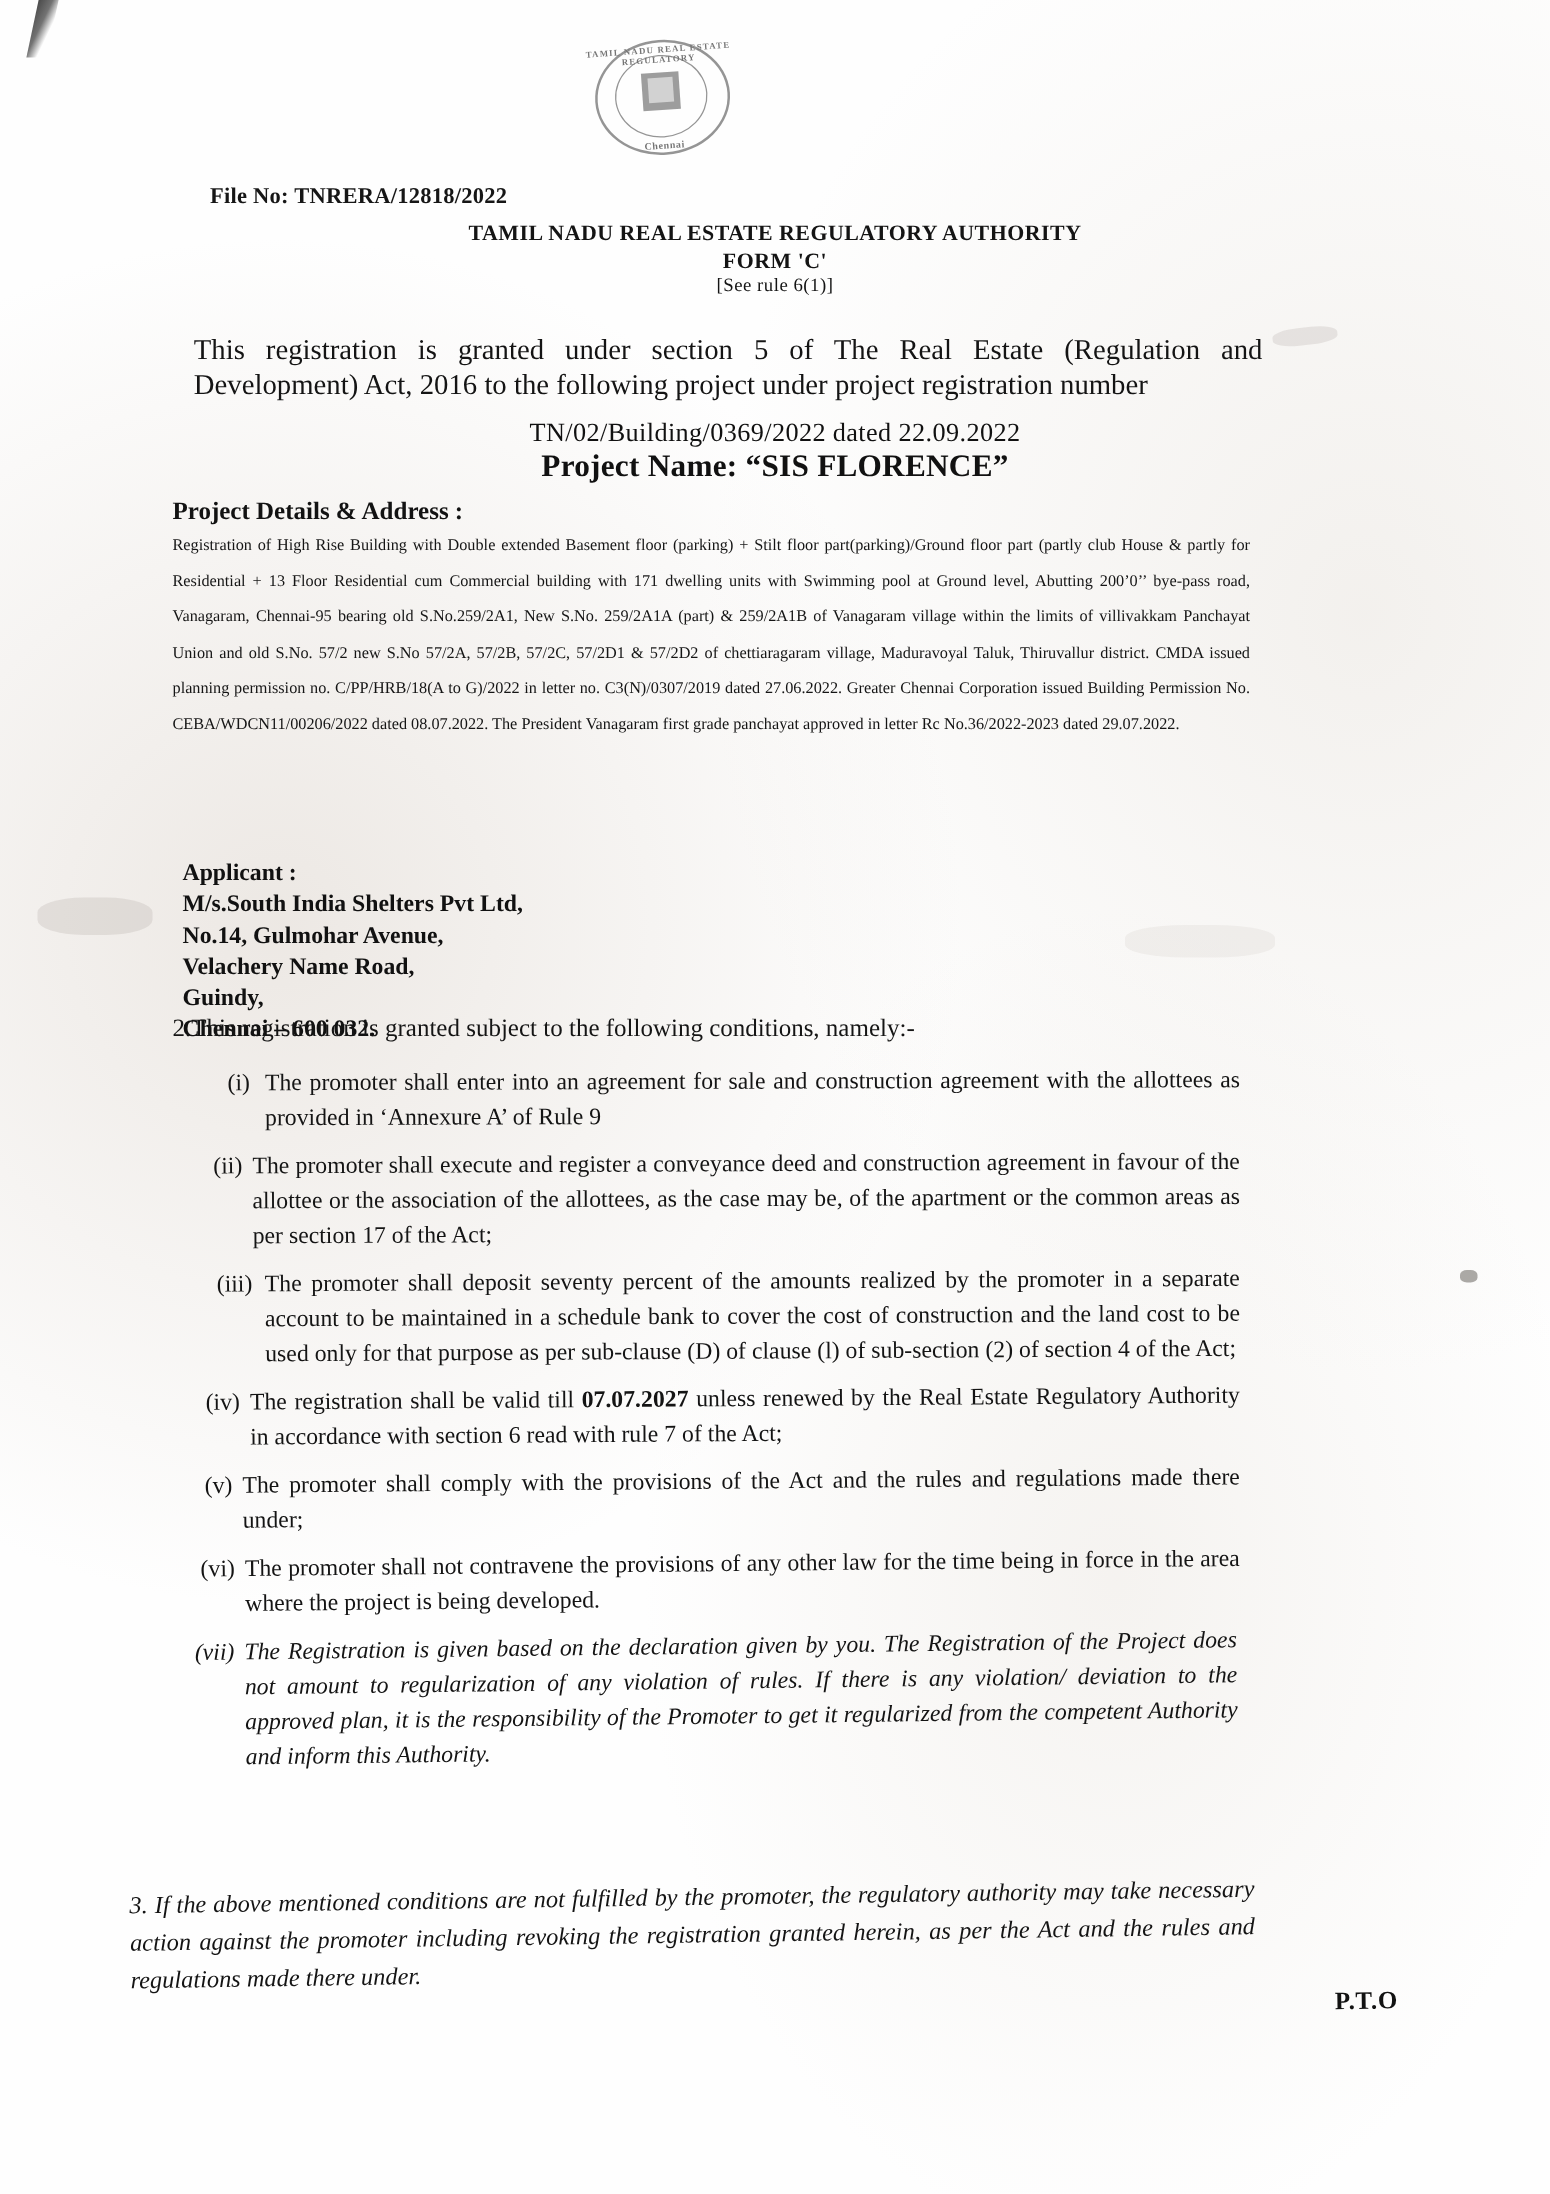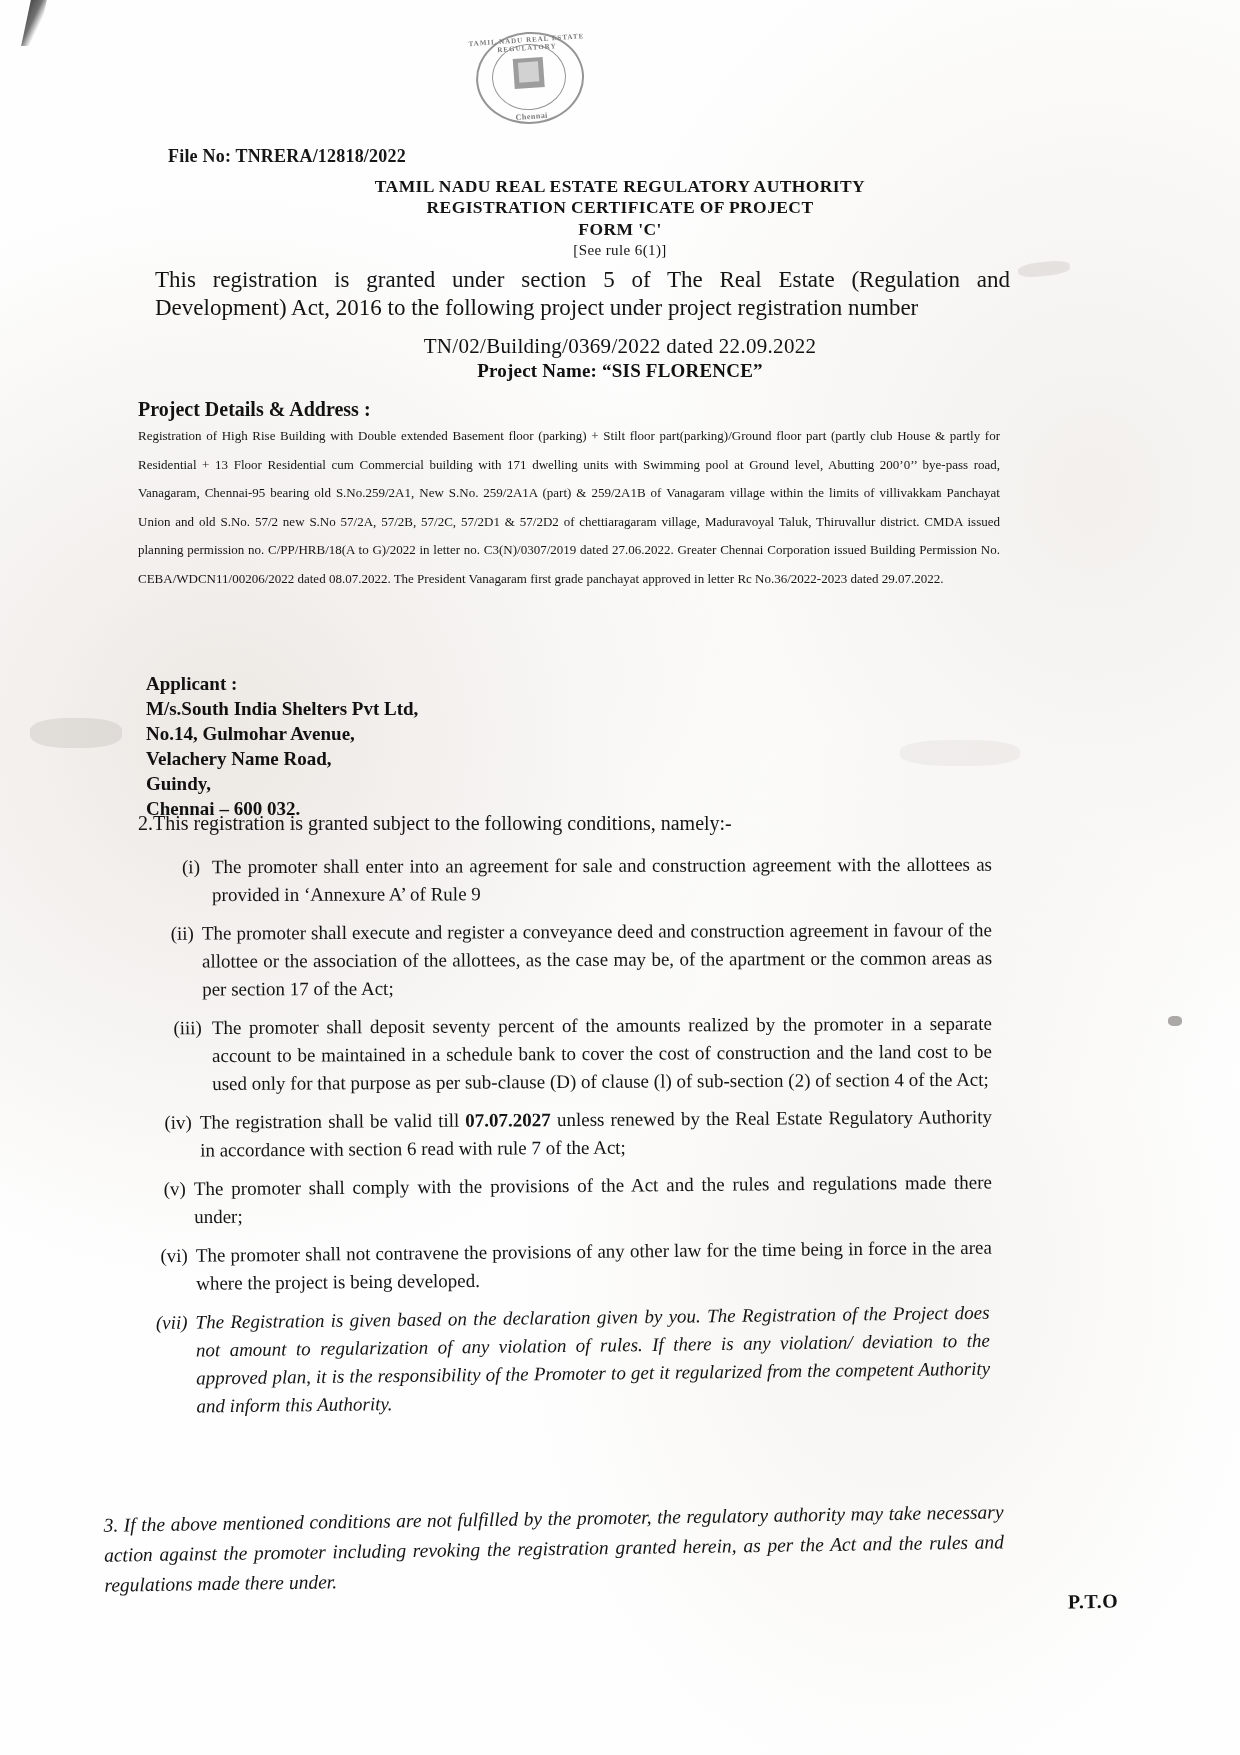--- a/index.html
+++ b/index.html
@@ -148,21 +148,21 @@
     font-size: 21px;
     font-weight: normal;
     letter-spacing: 0.3px;
     color: #111111;
   }
   .project-name {
     position: absolute;
     left: 0; right: 0;
     top: 360px;
     text-align: center;
-    font-size: 19px;
+    font-size: 25px;
     font-weight: bold;
     letter-spacing: 0.2px;
     color: #111111;
   }
 
   
   .details-heading {
     position: absolute;
     left: 138px;
     top: 398px;
@@ -179,21 +179,21 @@
     line-height: 28.5px;
     text-align: justify;
     text-justify: inter-word;
     color: #151515;
   }
 
   
   .applicant {
     position: absolute;
     left: 146px;
-    top: 671px;
+    top: 686px;
     font-size: 19px;
     line-height: 25px;
     font-weight: bold;
     color: #111111;
   }
   .applicant .a-line { white-space: nowrap; }
 
   .conditions-intro {
     position: absolute;
     left: 138px;
@@ -309,21 +309,20 @@
         <div class="seal-core"></div>
         <div class="seal-text-top">TAMIL NADU REAL ESTATE REGULATORY</div>
         <div class="seal-text-bot">Chennai</div>
       </div>
     </div>
 
     <div class="file-no">File No: TNRERA/12818/2022</div>
 
     <div class="title-block">
       <div class="title-line-1">TAMIL NADU REAL ESTATE REGULATORY AUTHORITY</div>
-      <div class="title-line-2">REGISTRATION CERTIFICATE OF PROJECT</div>
       <div class="title-line-3">FORM 'C'</div>
       <div class="title-rule">[See rule 6(1)]</div>
     </div>
 
     <div class="intro">This registration is granted under section 5 of The Real Estate (Regulation and Development) Act, 2016 to the following project under project registration number</div>
 
     <div class="reg-number">TN/02/Building/0369/2022   dated  22.09.2022</div>
     <div class="project-name">Project Name: “SIS FLORENCE”</div>
 
     <div class="details-heading">Project Details &amp; Address :</div>

